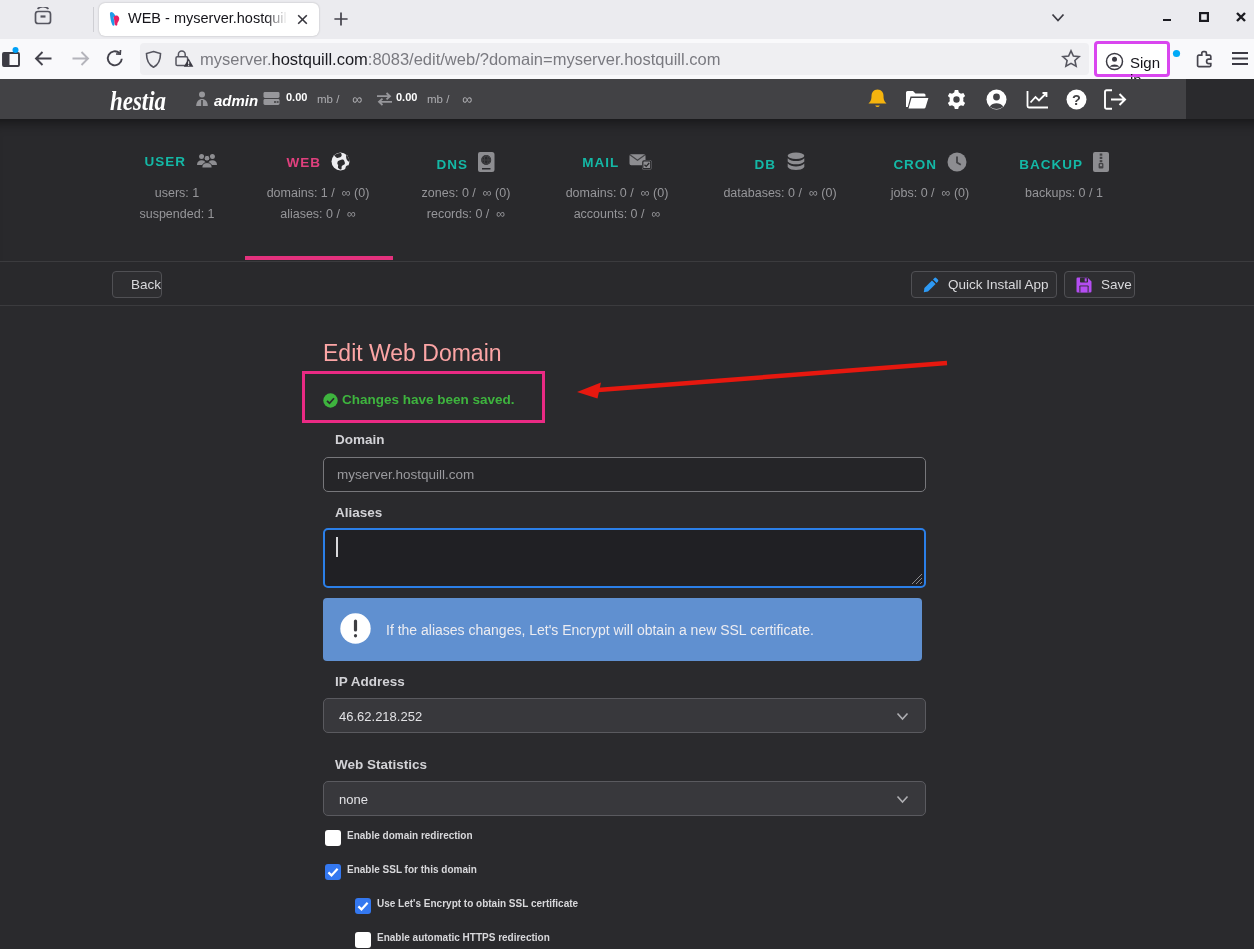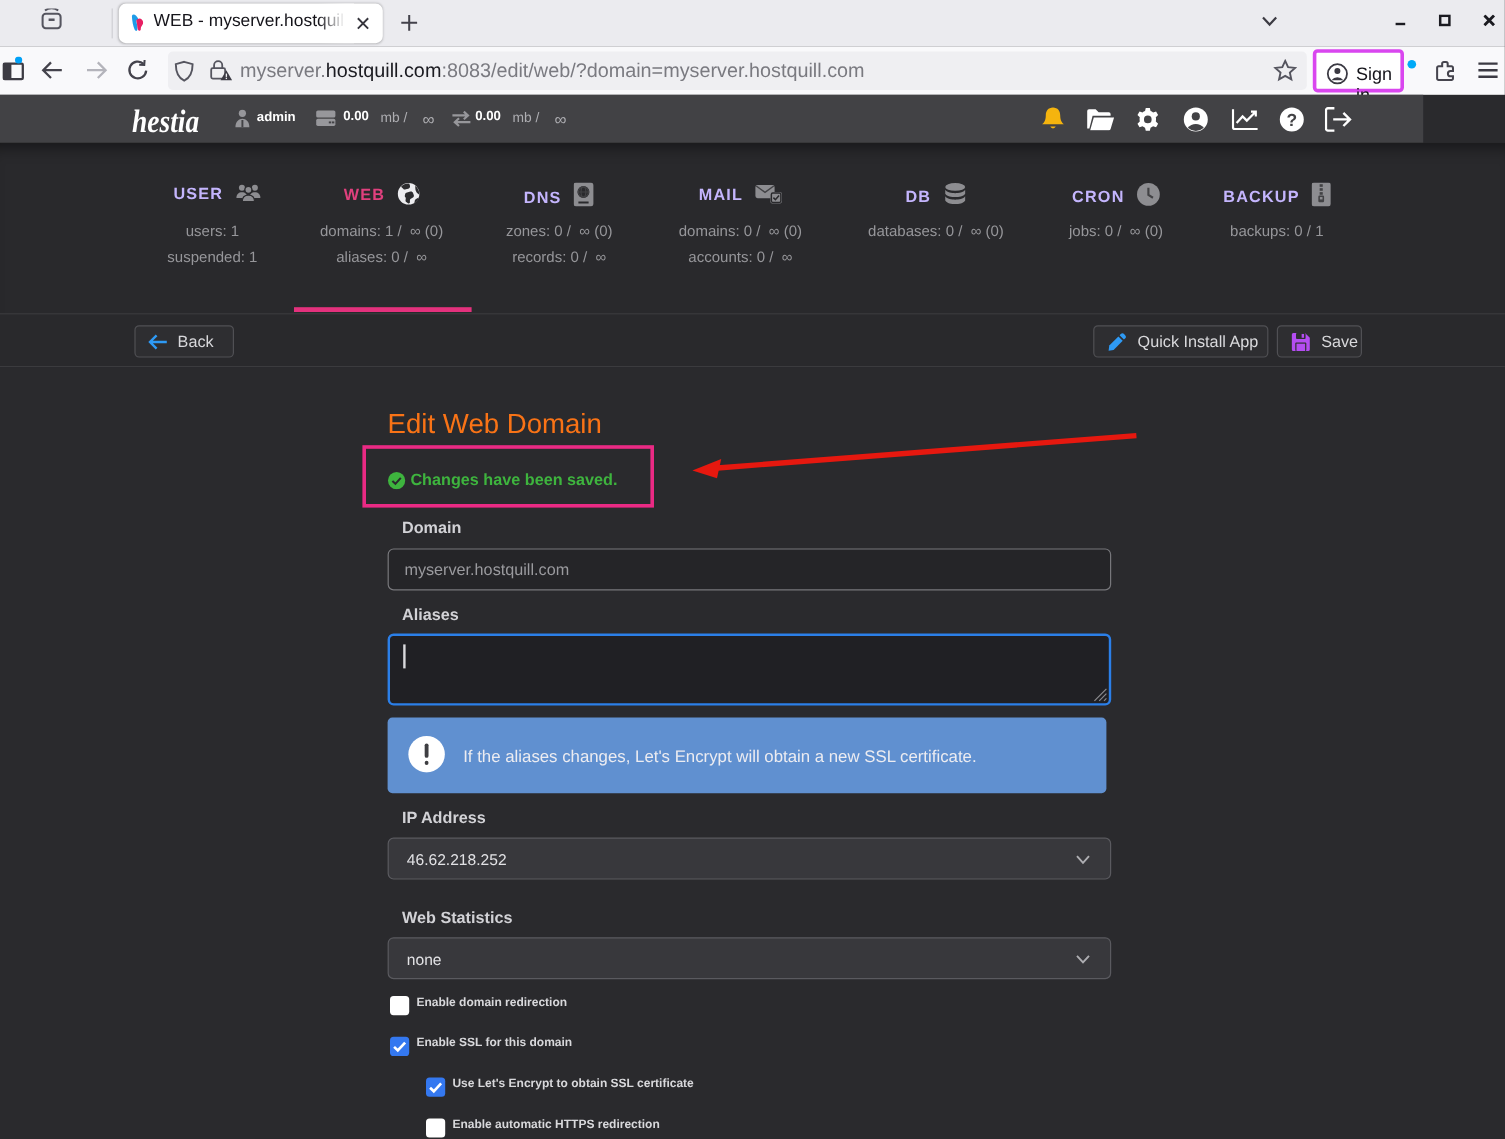--- a/index.html
+++ b/index.html
@@ -22,43 +22,43 @@
 #urltext { position:absolute; left:60px; top:6.5px; font-size:16.5px; color:#7a7a80; white-space:nowrap; }
 #urltext b { color:#1b1b21; font-weight:normal; }
 #signin { position:absolute; left:1094px; top:2px; width:76px; height:36px; background:#fff;
   border:3px solid #d946ef; border-radius:4px; }
 #signin span { position:absolute; left:33px; top:10px; font-size:15px; color:#15141a; }
 
 
 #hheader { position:absolute; left:0; top:79px; width:1186px; height:40px; background:#424245; }
 #hlogo { position:absolute; left:109px; top:2px; width:80px; height:38px; color:#fff; }
 .hh-ico { position:absolute; top:9px; }
-.hh-txt { position:absolute; top:13px; font-size:11px; font-weight:bold; color:#fff; }
+.hh-txt { position:absolute; top:13px; font-size:15px; font-weight:bold; color:#fff;font-style:italic; }
 .hh-num { position:absolute; top:12px; font-size:11px; font-weight:bold; color:#fff; }
 .hh-gray { position:absolute; top:14px; font-size:11.5px; color:#aeaeb2; }
 
 
 #hnav { position:absolute; left:0; top:119px; width:1254px; height:142px; background:#29292c;
   box-shadow:inset 0 14px 12px -10px rgba(0,0,0,.45); }
 .navcol { position:absolute; top:0; width:220px; }
 .navlabel { position:absolute; top:33px; width:100%; text-align:center; font-size:13.5px;
-  font-weight:bold; letter-spacing:1px; color:#c4b5fd; white-space:nowrap; }
+  font-weight:bold; letter-spacing:1px; color:#14b8a6; white-space:nowrap; }
 .navstat { position:absolute; width:100%; text-align:center; font-size:12.5px; color:#96969a;
   white-space:nowrap; }
 #webline { position:absolute; left:245px; top:137px; width:148px; height:4px; background:#e3317d; }
 
 
 #htoolbar { position:absolute; left:0; top:261px; width:1254px; height:45px; background:#29292c;
   border-top:1px solid #3b3b3e; border-bottom:1px solid #3b3b3e; }
 .hbtn { position:absolute; top:9px; height:27px; background:#2e2e31; border:1px solid #505054;
   border-radius:4px; color:#d9d9dc; font-size:13.5px; display:flex; align-items:center; }
 
 
 #content { position:absolute; left:0; top:306px; width:1254px; height:643px; background:#2a2a2d; }
-h1 { position:absolute; left:323px; top:340px; font-size:23px; font-weight:normal; color:#f97316; }
+h1 { position:absolute; left:323px; top:340px; font-size:23px; font-weight:normal; color:#fca5a5; }
 #pinkbox { position:absolute; left:302px; top:371px; width:243px; height:52px;
   border:3px solid #ea2a84; }
 #okmsg { position:absolute; left:342px; top:391.5px; font-size:13.5px; font-weight:bold; color:#3eb43e; }
 .flabel { position:absolute; font-size:13.5px; font-weight:bold; color:#d2d2d6;padding-left:12px; }
 .field { position:absolute; left:323px; width:603px; border-radius:5px; }
 #dominput { top:457px; height:35px; background:#252528; border:1px solid #77777b; }
 #dominput span { position:absolute; left:13px; top:9px; font-size:13.5px; color:#9a9a9e; }
 #aliases { top:528px; height:60px; background:#202024; border:2px solid #2b7fe8; }
 #cursor { position:absolute; left:11px; top:7px; width:2px; height:20px; background:#d9d9dc; }
 #alert { top:598px; height:63px; background:#6090d0; width:599px; border-radius:4px; }
@@ -291,21 +291,21 @@
             <rect x="5.6" y="11" width="4.8" height="5.5" rx="1"></rect>
           </g>
       <rect x="6.9" y="12.2" width="2.2" height="2" fill="#8d8d91"></rect>
         </svg></div>
     <div class="navstat" style="top:67px">backups: 0 / 1</div>
   </div>
   <div id="webline"></div>
 </div>
 
 <div id="htoolbar">
-  <div class="hbtn" style="left:112px;width:83px">
+  <div class="hbtn" style="left:112px;width:50px">
     <svg style="margin:0 8px 0 10px" width="17" height="14" viewBox="0 0 17 14" fill="none" stroke="#2e9af5" stroke-width="2">
         <path d="M16 7 H2.5 M7.5 1.5 L2 7 L7.5 12.5"></path>
       </svg>Back
   </div>
   <div class="hbtn" style="left:911px;width:146px">
     <svg style="margin:0 9px 0 11px" width="16" height="16" viewBox="0 0 16 16" fill="#2e9af5">
       <path d="M11.2 1.2 A1.6 1.6 0 0 1 13.5 1.2 L14.8 2.5 A1.6 1.6 0 0 1 14.8 4.8 L13.6 6 L10 2.4 Z"></path>
       <path d="M9 3.4 L12.6 7 L5 14.6 L0.8 15.2 L1.4 11 Z"></path>
       </svg>Quick Install App
   </div>

